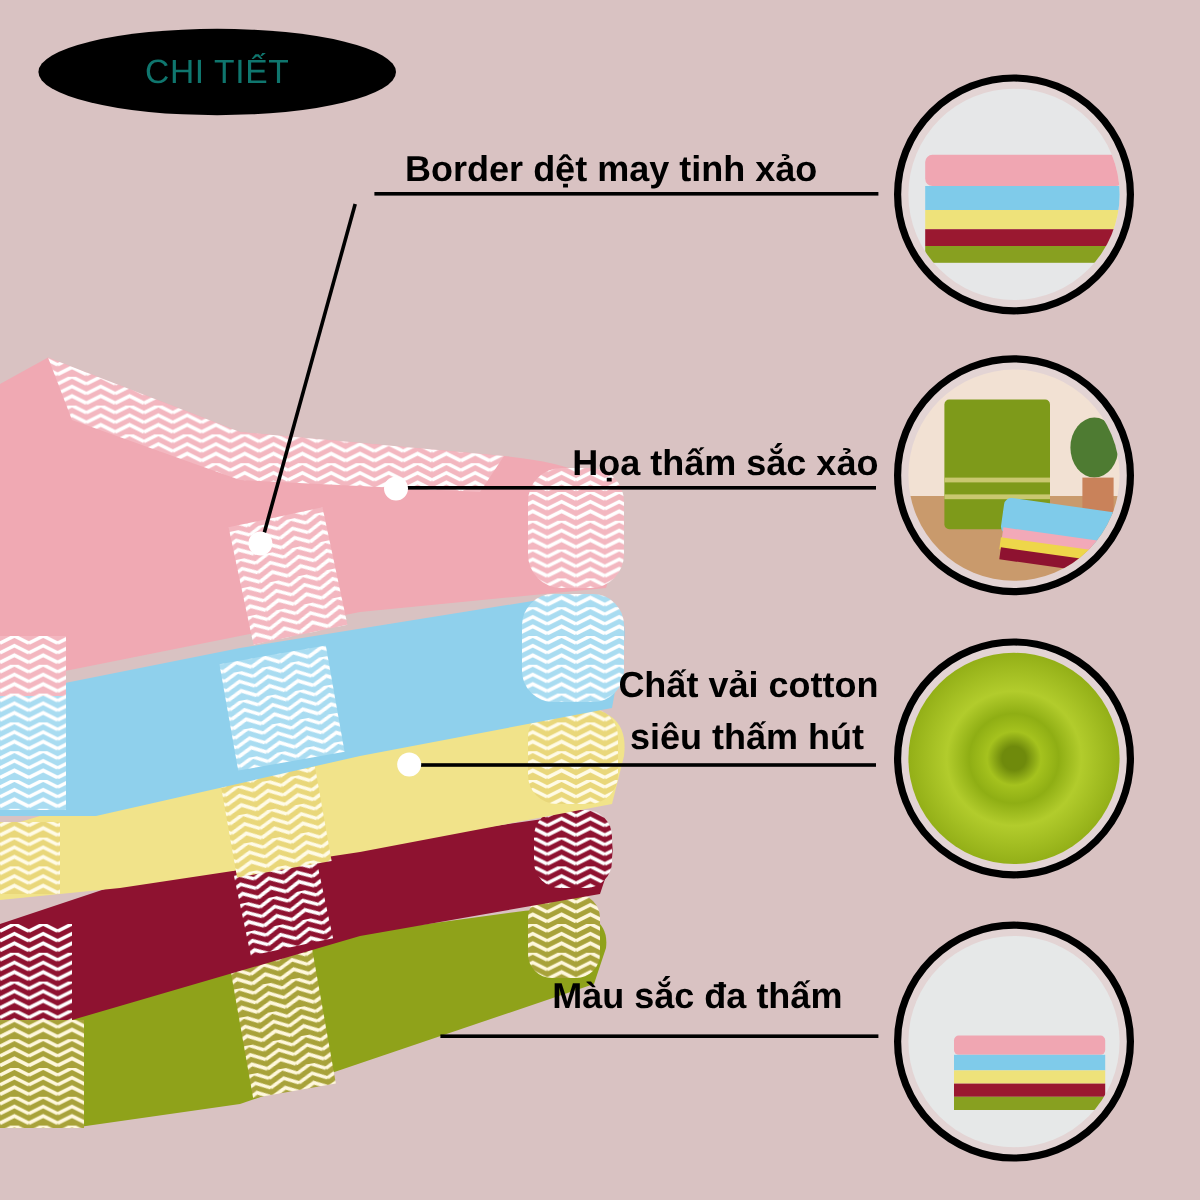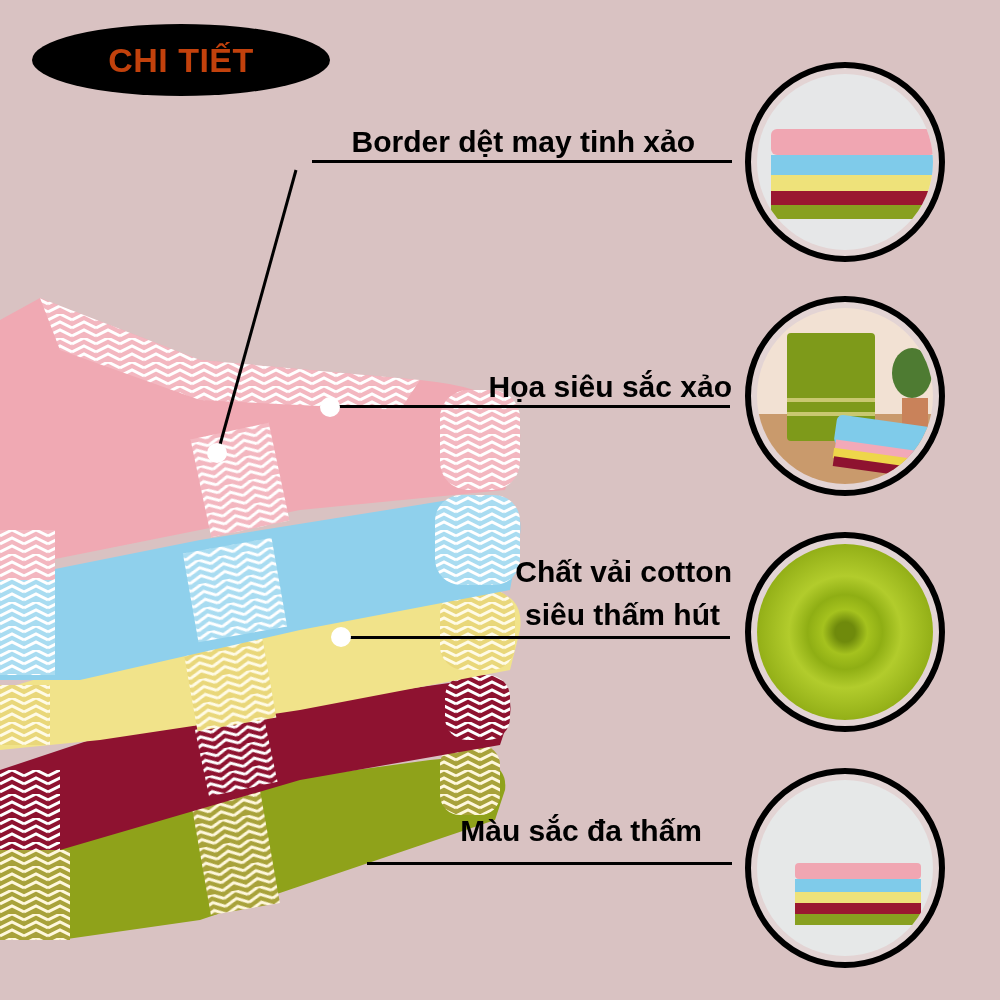--- a/index.html
+++ b/index.html
@@ -7,21 +7,21 @@
     width: 1000px; height: 1000px; overflow: hidden;
     background: #d9c2c2;
     position: relative;
     font-family: "Liberation Sans", "DejaVu Sans", sans-serif;
   }
   .badge {
     position: absolute; left: 32px; top: 24px; width: 298px; height: 72px;
     background: #000; border-radius: 50%;
     display: flex; align-items: center; justify-content: center;
   }
-  .badge span { color: #c2410c; font-weight: 700; font-size: 34px; letter-spacing: 0.5px; }
+  .badge span { color: #0f766e; font-weight: 400; font-size: 28px; letter-spacing: 0.5px; }
 
   .label {
     position: absolute; color: #000; font-weight: 700; font-size: 30px;
     line-height: 42px; text-align: right; white-space: nowrap;
   }
   .hline { position: absolute; height: 3px; background: #000; }
   .dot { position: absolute; width: 20px; height: 20px; border-radius: 50%; background: #fff; }
 
   .circle {
     position: absolute; width: 200px; height: 200px; border-radius: 50%;
@@ -102,22 +102,22 @@
 <div class="dot" style="left:207px; top:443px;"></div>
 
 <div class="hline" style="left:330px; top:405px; width:400px;"></div>
 <div class="dot" style="left:320px; top:397px;"></div>
 
 <div class="hline" style="left:340px; top:636px; width:390px;"></div>
 <div class="dot" style="left:331px; top:627px;"></div>
 
 <div class="hline" style="left:367px; top:862px; width:365px;"></div>
 
-<div class="label" style="right:305px; top:121px;text-align:right;">Border dệt may tinh xảo</div>
-<div class="label" style="right:268px; top:366px;">Họa siêu sắc xảo</div>
+<div class="label" style="right:319px; top:121px;text-align:right;">Border dệt may tinh xảo</div>
+<div class="label" style="right:268px; top:366px;">Họa thấm sắc xảo</div>
 <div class="label" style="right:268px; top:551px;text-align:center;">Chất vải cotton</div>
 <div class="label" style="right:280px; top:594px;text-align:center;">siêu thấm hút</div>
 <div class="label" style="right:298px; top:810px;">Màu sắc đa thấm</div>
 
 <div class="circle" style="left:745px; top:62px;">
   <div class="inner" style="background:#e6e7e8;">
     <div style="position:absolute; left:14px; top:55px; width:165px; height:26px; background:#f0a6b2; border-radius:6px;"></div>
     <div style="position:absolute; left:14px; top:81px; width:165px; height:20px; background:#7fcbea;"></div>
     <div style="position:absolute; left:14px; top:101px; width:165px; height:16px; background:#eee27a;"></div>
     <div style="position:absolute; left:14px; top:117px; width:165px; height:14px; background:#9a1830;"></div>

